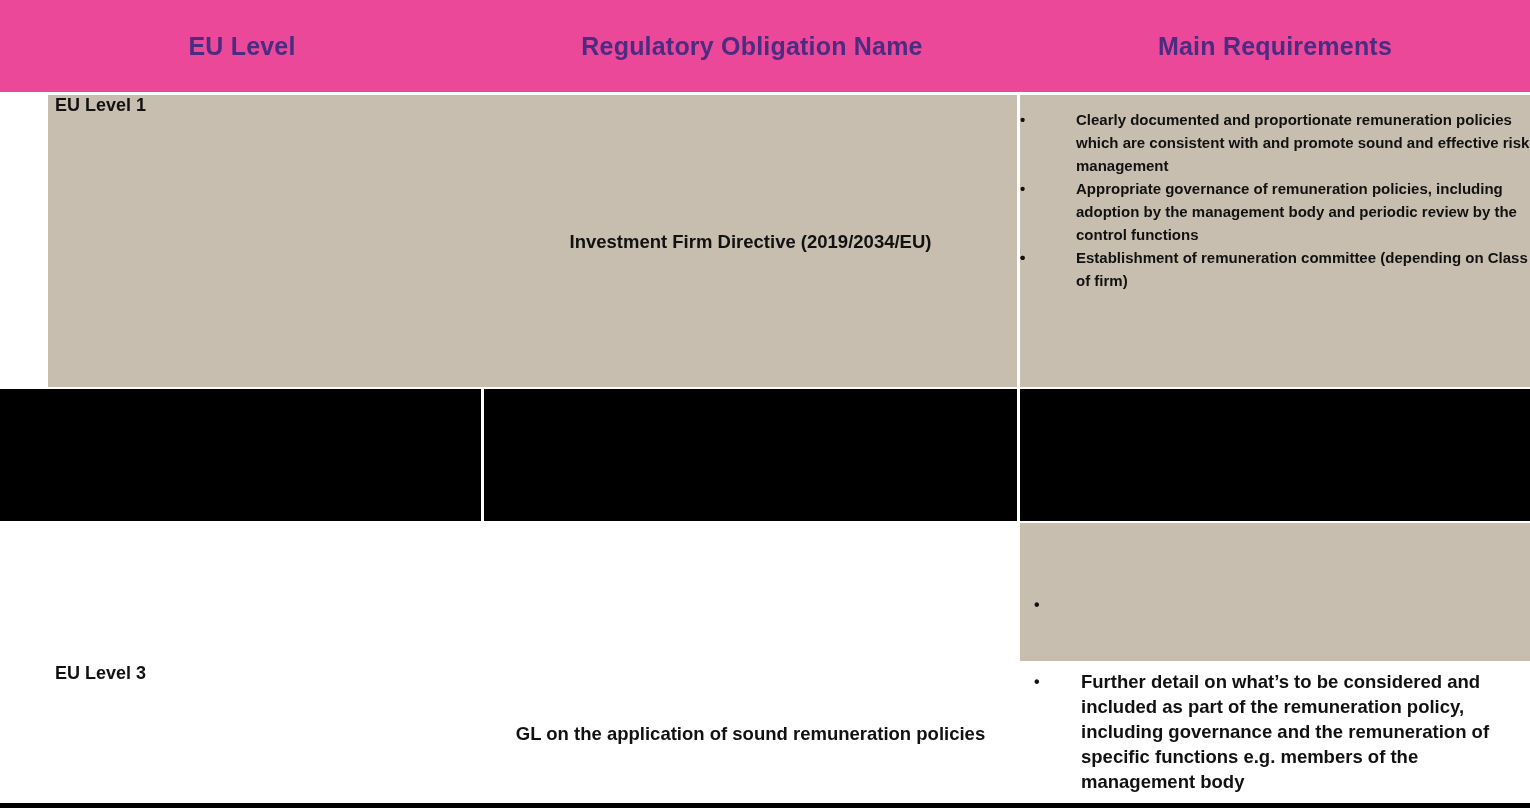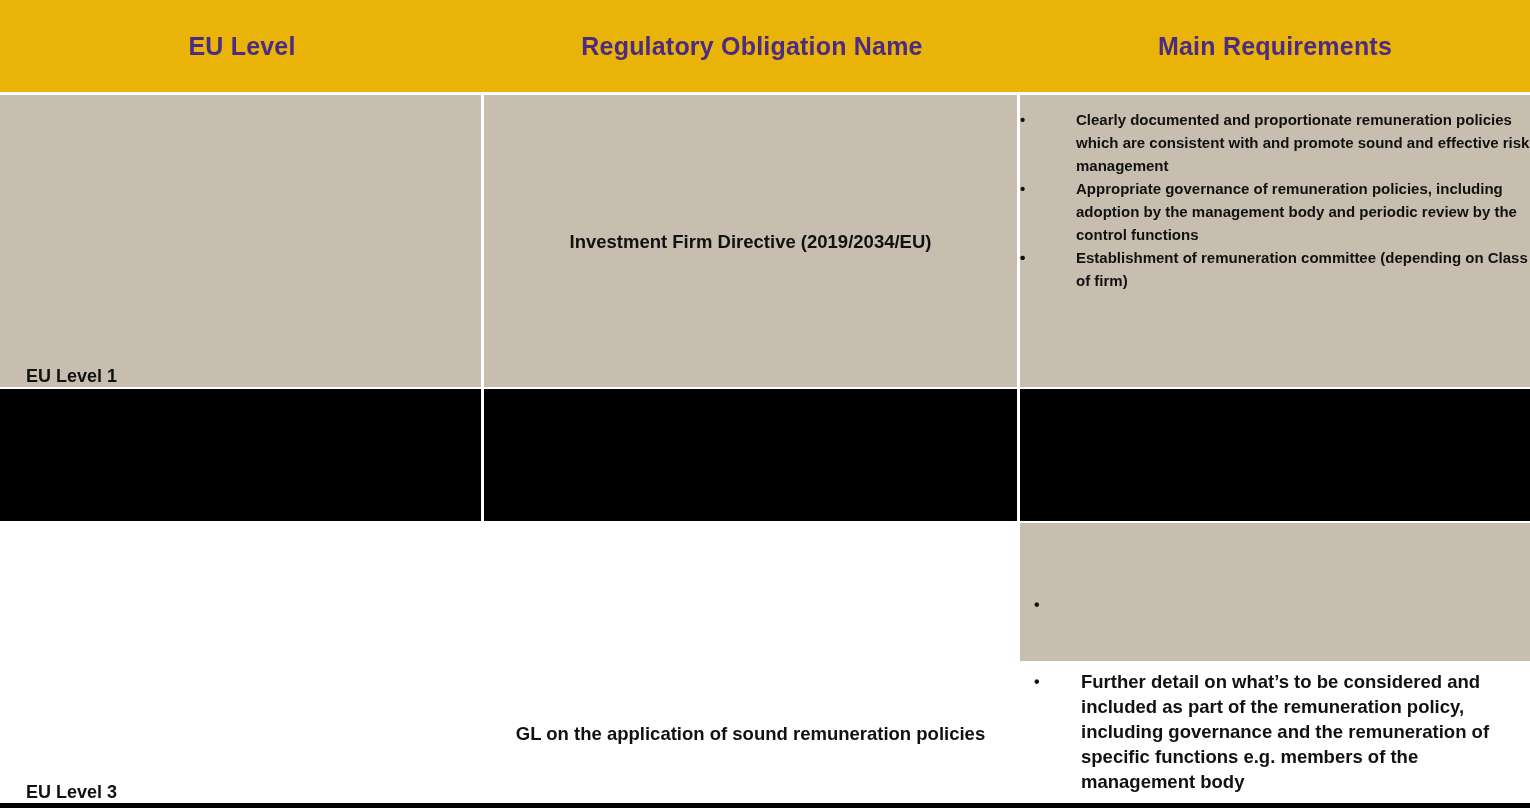--- a/index.html
+++ b/index.html
@@ -10,37 +10,37 @@
       position: relative;
     }
     .table { position: absolute; left: 0; top: 0; width: 1530px; height: 808px; background: #ffffff; }
     .row { position: absolute; left: 0; width: 1530px; }
     .cell { position: absolute; top: 0; bottom: 0; box-sizing: border-box; }
     .c1 { left: 0; width: 481px; }
     .c2 { left: 484px; width: 533px; text-align: center; }
     .c3 { left: 1020px; width: 510px; }
 
     .header { top: 0; height: 92px; background: #000; }
-    .header .cell { display: flex; align-items: center; justify-content: center; background: #eab308; }
+    .header .cell { display: flex; align-items: center; justify-content: center; background: #ec4899; }
     .header .c1 { width: 484px; }
     .header .c2 { left: 484px; width: 536px; }
     .header .c3 { left: 1020px; width: 510px; }
     .hdr-text { color: #4b2c82; font-weight: bold; font-size: 25px; letter-spacing: 0.2px; }
 
     .r1 { top: 95px; height: 292px; }
     .r2 { top: 389px; height: 132px; }
     .r3 { top: 523px; height: 138px; }
     .r4 { top: 663px; height: 140px; }
     .beige .cell { background: #c8beb0; }
     .black .cell { background: #000; }
     .white .cell { background: #ffffff; }
 
     .bottom-border { position: absolute; left: 0; top: 803px; width: 1530px; height: 5px; background: #000; }
 
-    .level { display: flex; align-items: flex-end; padding-left: 26px; }
+    .level { display: flex; align-items: flex-start; padding-left: 7px; margin-left: 48px; }
     .level-text { font-weight: bold; font-size: 18px; color: #111; }
     .oblig { display: flex; align-items: center; justify-content: center; text-align: center; padding: 0 16px; font-weight: bold; }
     .oblig-text { font-size: 18.5px; color: #111; line-height: 23px; }
 
     ul.reqs { list-style: none; margin: 0; padding: 0; }
     .small ul.reqs { padding-top: 13px; }
     .small li { position: relative; padding-left: 56px; font-size: 15px; line-height: 23px; color: #111; font-weight: bold; }
     .small li .bullet { position: absolute; left: 0; top: 0; font-size: 15px; }
     .large { display: flex; align-items: center; }
     .large li { position: relative; padding-left: 61px; font-size: 18.5px; line-height: 25px; color: #111; font-weight: bold; padding-right: 10px; }

